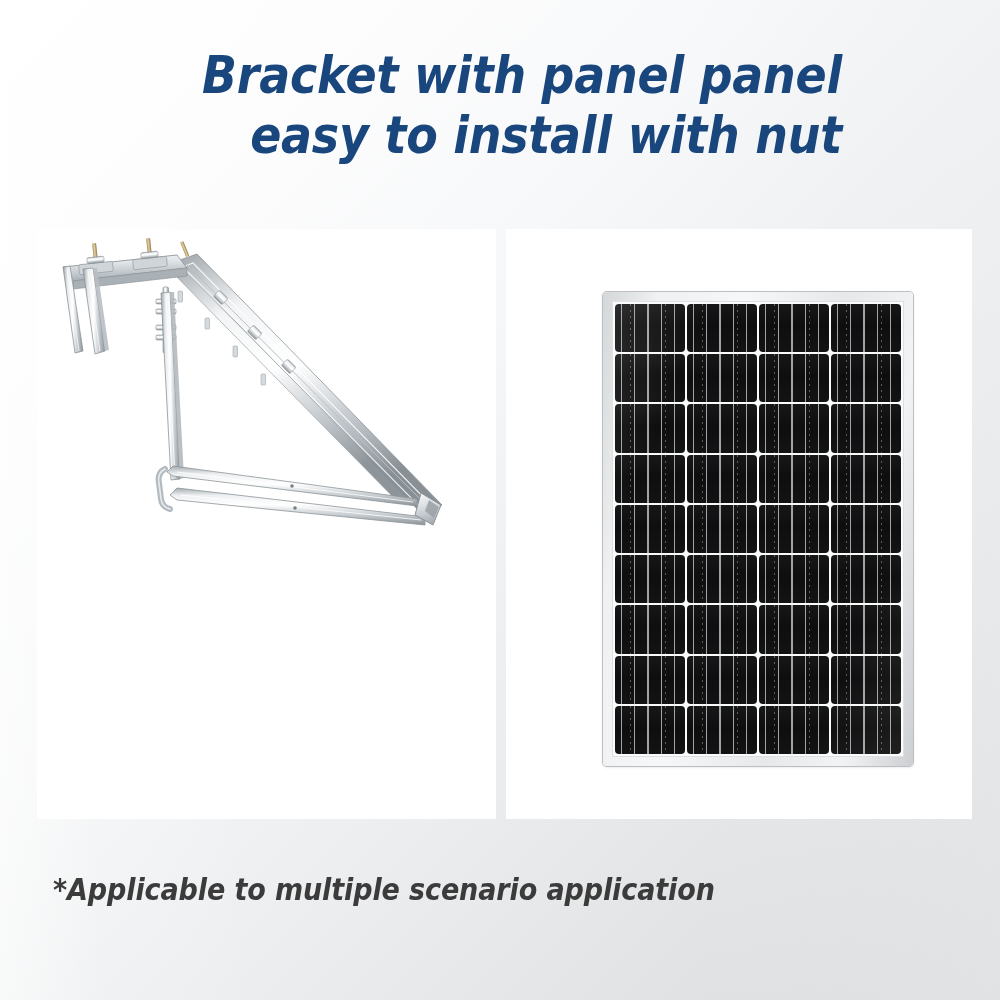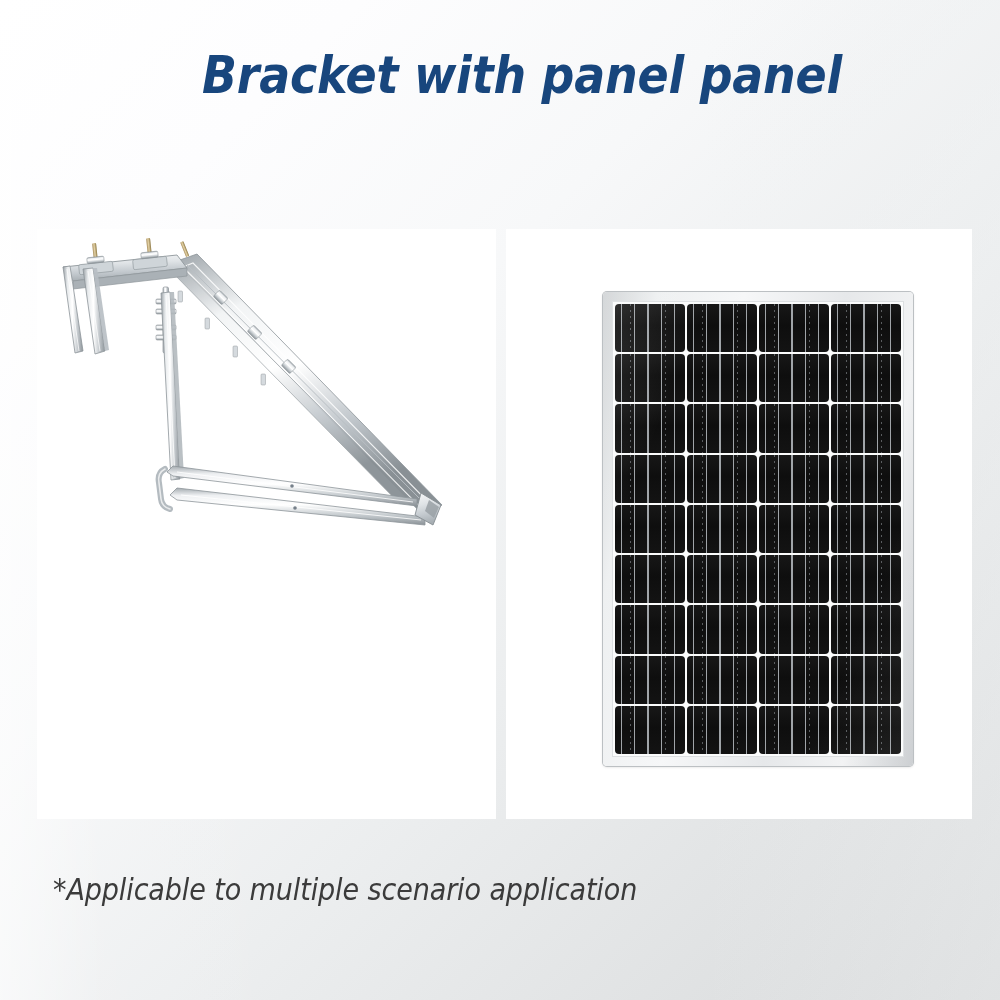--- a/index.html
+++ b/index.html
@@ -176,31 +176,33 @@
   #footnote {
     position: absolute;
     left: 53px;
     top: 872px;
     color: #3b3b3b;
     font-family: "DejaVu Sans Condensed", "Liberation Sans Narrow", "Liberation Sans", sans-serif;
     font-style: italic;
     font-size: 30px;
     letter-spacing: -0.1px;
     white-space: nowrap;
+    font-weight: bold;
   }
 </style>
 </head>
 <body>
 
 <div id="root">
 
   <div id="bg-sheen"></div>
 
   <div id="title-block">
     <span class="tline">Bracket with panel panel</span>
+    <span class="tline">easy to install with nut</span>
   </div>
 
   <div class="photo-card" id="card-bracket">
     <svg id="bracket-stage" viewBox="0 0 459 590">
       <defs>
         <linearGradient id="steelV" x1="0" y1="0" x2="1" y2="0">
           <stop offset="0%" stop-color="#9aa1a6"></stop>
           <stop offset="22%" stop-color="#e8ebed"></stop>
           <stop offset="48%" stop-color="#ffffff"></stop>
           <stop offset="72%" stop-color="#c7ccd0"></stop>

